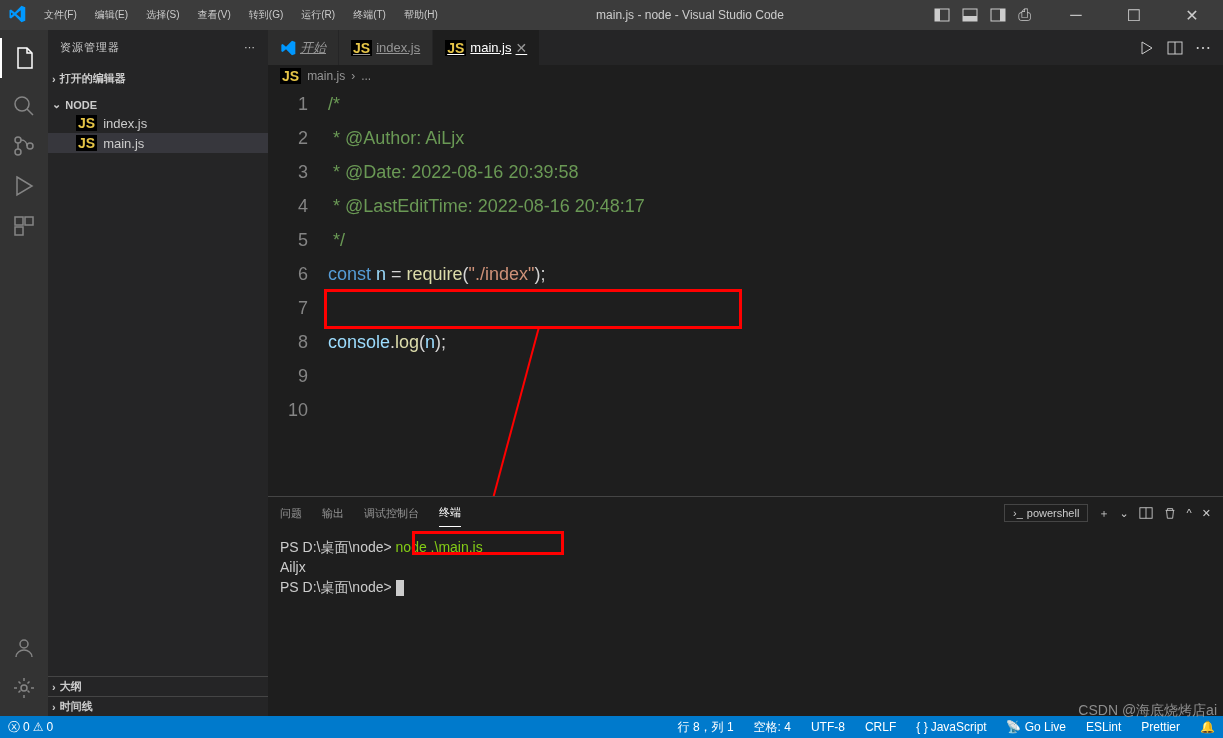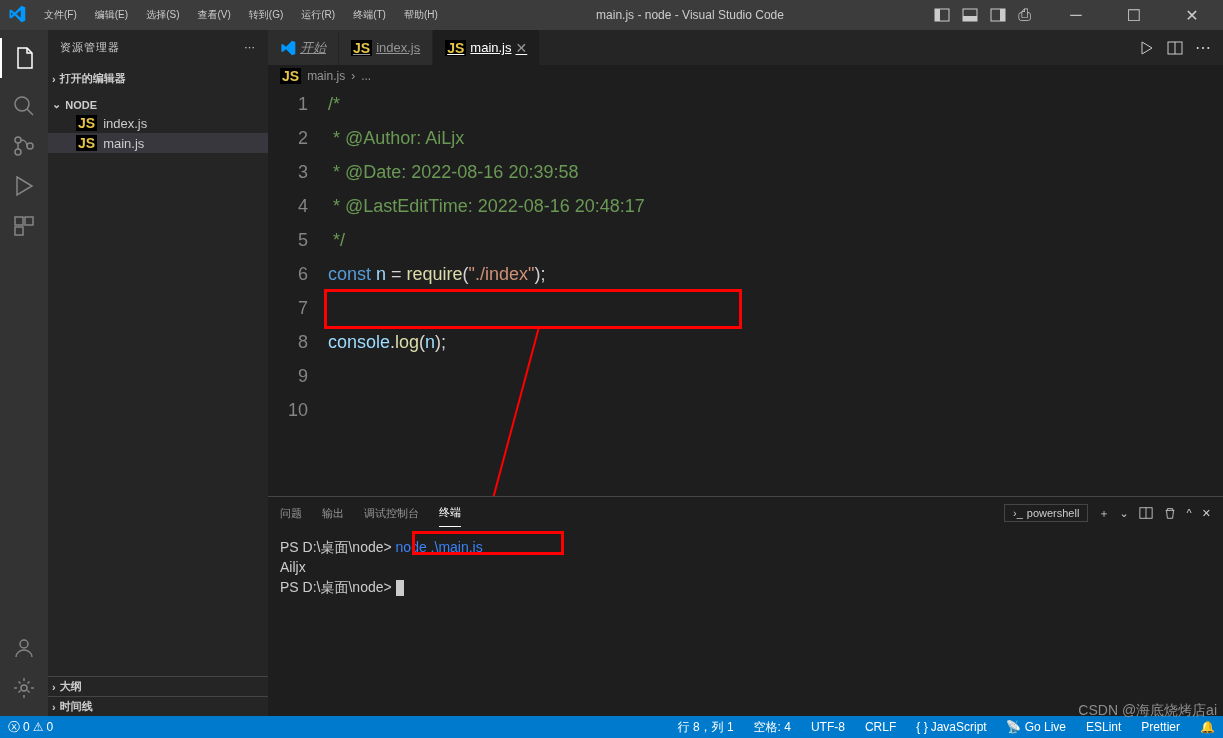--- a/index.html
+++ b/index.html
@@ -50,21 +50,21 @@
 .arrow-line { position: absolute; top: 240px; left: 210px; width: 2px; height: 245px; background: #ff0000; transform-origin: top; transform: rotate(15deg); pointer-events:none;}
 .arrow-line::after { content: ''; position: absolute; bottom: -2px; left: -5px; border: 6px solid transparent; border-top-color: #ff0000; }
 .panel { height: 220px; border-top: 1px solid #454545; display: flex; flex-direction: column; background:#1e1e1e;}
 .panel-tabs { height: 32px; display: flex; align-items: center; padding: 0 12px; gap: 20px; font-size: 11px; }
 .panel-tab { color: #969696; cursor: pointer; padding: 6px 0;}
 .panel-tab.active { color: #fff; border-bottom: 1px solid #fff; }
 .panel-right { margin-left: auto; display: flex; align-items: center; gap: 10px; }
 .panel-right .pwsh { border: 1px solid #454545; padding: 2px 8px; font-size: 11px; display:flex; align-items:center; gap:4px;}
 .terminal-body { flex: 1; padding: 8px 12px; font-family: Consolas, monospace; font-size: 14px; line-height: 20px; position: relative; }
 .term-line { white-space: pre; }
-.term-yellow { color: #3b82f6; }
+.term-yellow { color: #84cc16; }
 .highlight-box.h2 { left: 144px; top: 2px; width: 152px; height: 24px; position:absolute; }
 .cursor-block { display: inline-block; width: 8px; height: 16px; background: #cccccc; vertical-align: middle; }
 .sidebar-bottom { margin-top: auto; }
 .statusbar { height: 22px; background: #007acc; display: flex; align-items: center; padding: 0 8px; font-size: 12px; color: #fff; gap: 12px; }
 .statusbar .sb-right { margin-left: auto; display: flex; gap: 20px; align-items:center;}
 .statusbar .sb-item { cursor: pointer; display:flex; align-items:center; gap:3px;}
 .watermark { position: absolute; bottom: 18px; right: 6px; font-size: 14px; color: #999; opacity: 0.9; pointer-events:none; z-index:100;}
 svg { display: block; }
 </style>
 </head>

